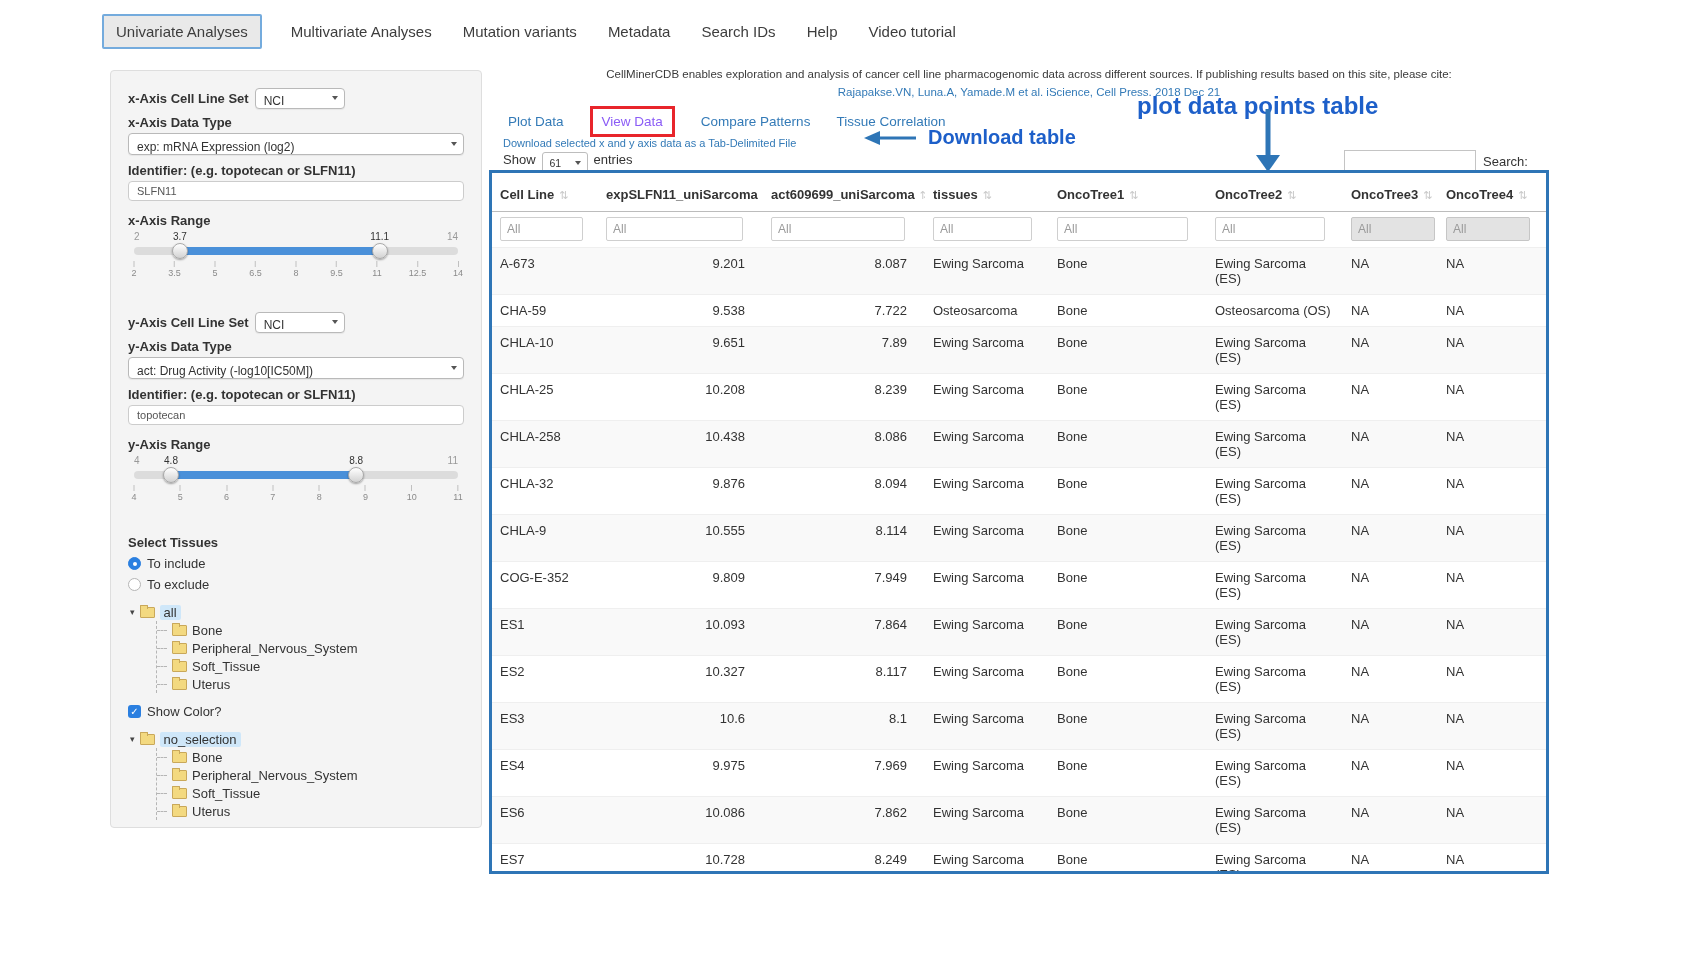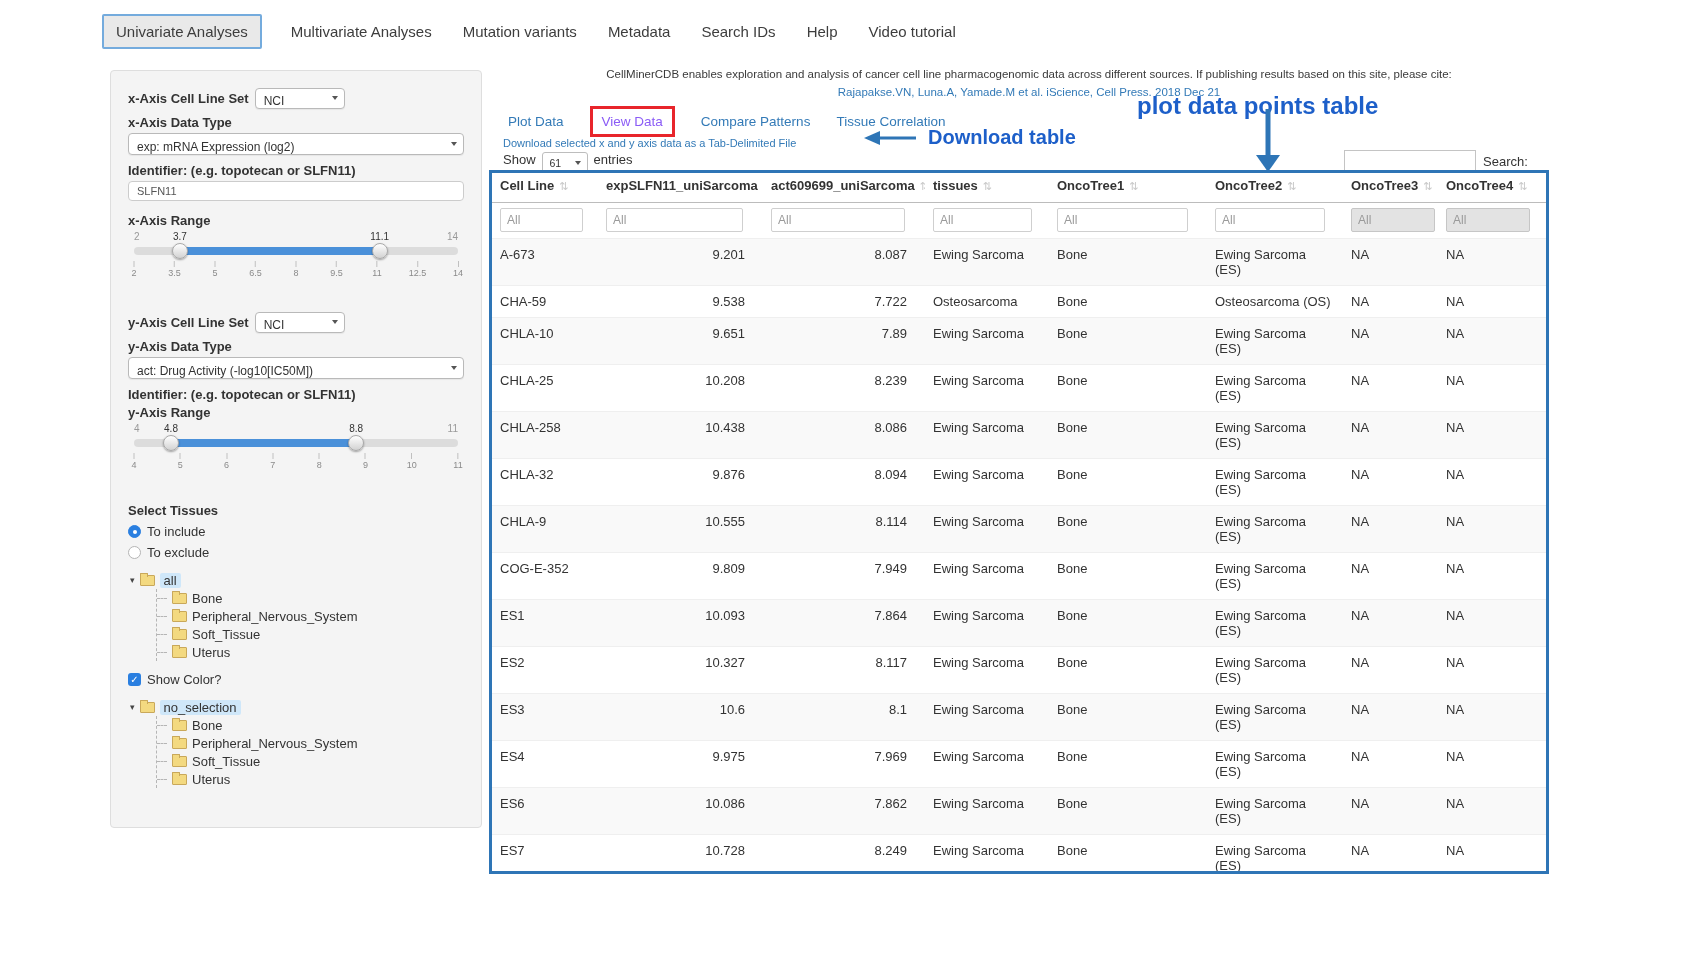--- a/index.html
+++ b/index.html
@@ -67,21 +67,21 @@
   .annot-down-arrow { position:absolute; left:1254px; top:109px; }
 
   .show-entries { position:absolute; left:503px; top:152px; display:flex; gap:6px; font-size:13px; }
   .mini-select { position:relative; height:21px; min-width:46px; border:1px solid #bdbdbd; border-radius:3px; background:#fff; display:inline-flex; align-items:center; padding:0 16px 0 7px; font-size:10.5px; }
   .search-input { position:absolute; left:1344px; top:150px; width:132px; height:23px; border:1px solid #c4c4c4; background:#fff; padding:0 6px; font-family:"Liberation Sans", sans-serif; }
   .search-label { position:absolute; left:1483px; top:154px; font-size:13px; }
 
   
   .table-wrap { position:absolute; left:489px; top:170px; width:1060px; height:704px; border:3px solid #2e75b6; background:#fff; overflow:hidden; }
   table { width:100%; border-collapse:collapse; font-size:13px; color:#333; table-layout:fixed; }
-  thead th { text-align:left; font-weight:bold; padding:5px 8px 9px; white-space:nowrap; border-bottom:1px solid #bcbcbc; overflow:hidden; }
+  thead th { text-align:left; font-weight:bold; padding:14px 8px 9px; white-space:nowrap; border-bottom:1px solid #bcbcbc; overflow:hidden; }
   th .sort { color:#c9c9c9; margin-left:5px; font-size:11px; font-weight:normal; cursor:pointer; }
   th:nth-child(1){width:106px} th:nth-child(2){width:165px} th:nth-child(3){width:162px}
   th:nth-child(4){width:124px} th:nth-child(5){width:158px} th:nth-child(6){width:136px}
   th:nth-child(7){width:95px}  th:nth-child(8){width:auto}
   .filter-row td { padding:5px 8px 6px; }
   .colfilter { width:92%; height:24px; border:1px solid #cfcfcf; border-radius:2px; padding:0 6px; font-size:12px; background:#fff; font-family:"Liberation Sans", sans-serif; }
   .colfilter::placeholder { color:#9a9a9a; }
   .colfilter.gray { background:#e3e3e3; border-color:#c6c6c6; width:84px; }
   tbody td { padding:8px 8px; border-top:1px solid #efefef; vertical-align:top; overflow:hidden; }
   tbody tr:nth-child(odd) { background:#f9f9f9; }
@@ -146,20 +146,21 @@
       <span>NCI</span>
       <span class="chev"></span>
     </span>
   </div>
   <div class="sec-label">y-Axis Data Type</div>
   <div class="select wide">
     <span>act: Drug Activity (-log10[IC50M])</span>
     <span class="chev"></span>
   </div>
   <div class="sec-label">Identifier: (e.g. topotecan or SLFN11)</div>
+  <input class="text-input" value="topotecan" style="">
   <div class="sec-label">y-Axis Range</div>
   <div class="slider">
     <span class="sl-minlab">4</span>
     <span class="sl-maxlab">11</span>
     <span class="sl-from" style="left: 11.4286%;">4.8</span>
     <span class="sl-to" style="left: 68.5714%;">8.8</span>
     <div class="sl-line">
         <div class="sl-bar" style="left: 11.4286%; width: 57.1429%;"></div>
       </div>
     <span class="sl-handle" style="left: 11.4286%;"></span>

